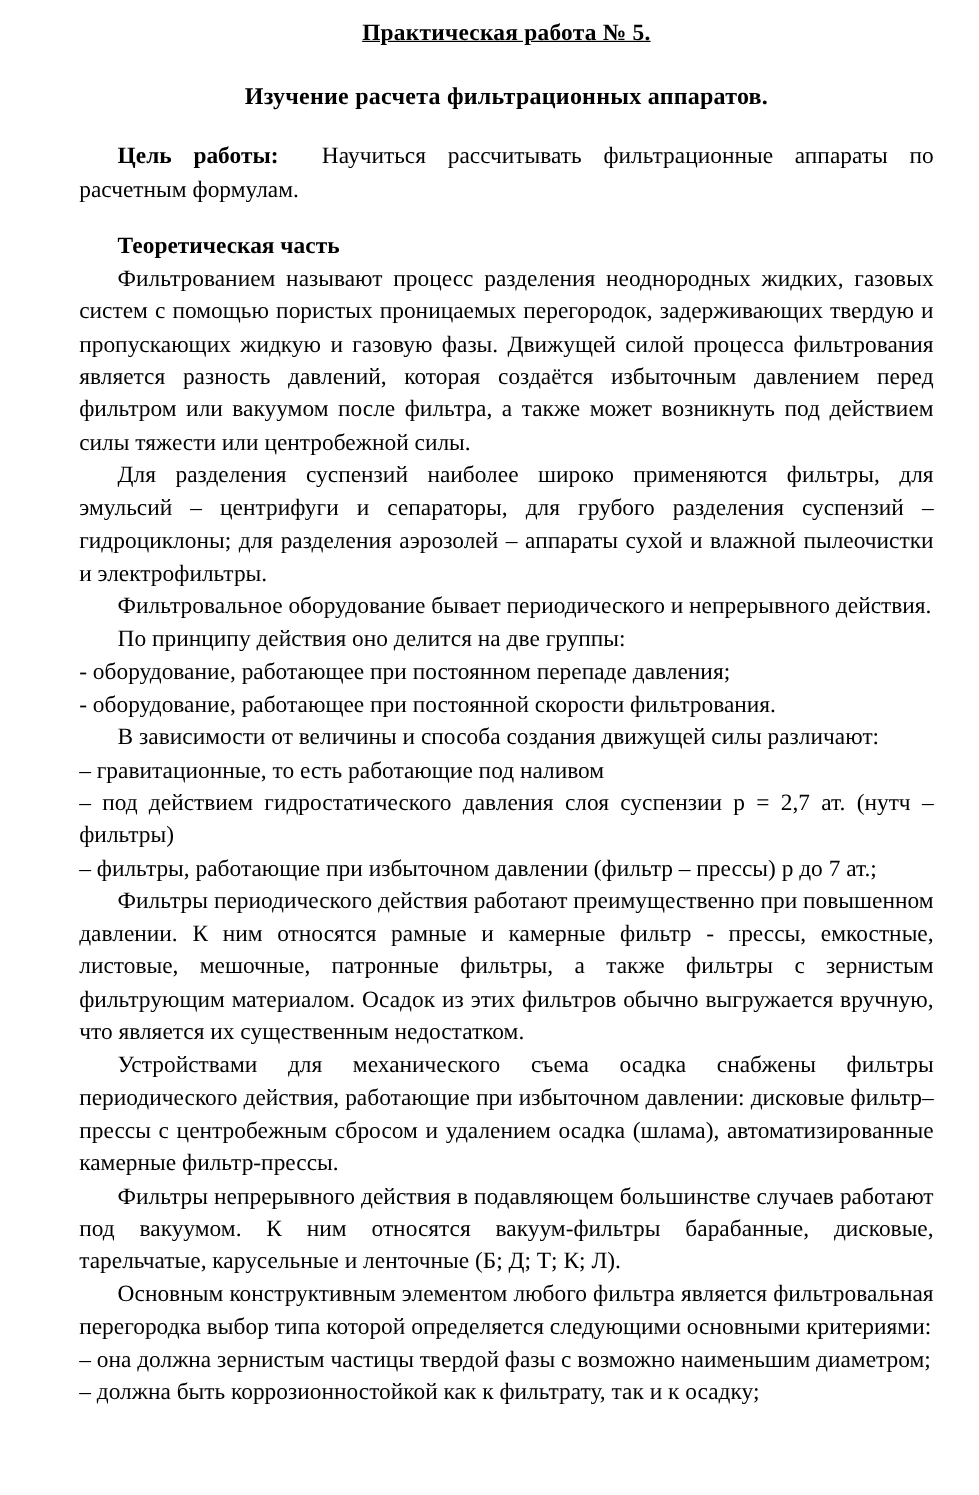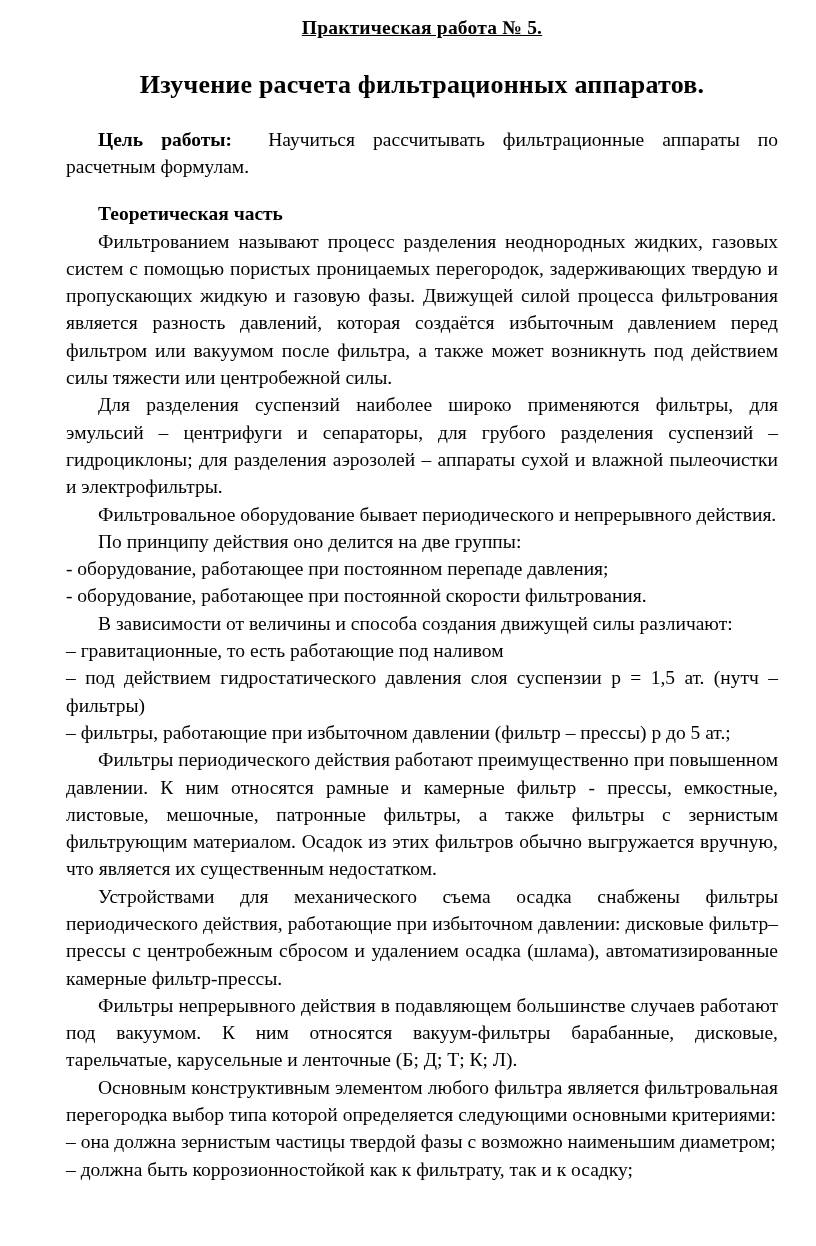--- a/index.html
+++ b/index.html
@@ -28,21 +28,21 @@
   h1.title {
     font-size: 19.5px;
     font-weight: bold;
     text-align: center;
     margin: 0 0 0 0;
     line-height: 1.40;
     letter-spacing: 0.2px;
     text-decoration: underline;
   }
   h2.subtitle {
-    font-size: 26px;
+    font-size: 20px;
     font-weight: bold;
     text-align: center;
     margin: 26px 0 0 0;
     line-height: 1.40;
     letter-spacing: 0.2px;
   }
   p {
     margin: 0;
     text-align: justify;
     text-justify: inter-word;
@@ -78,22 +78,22 @@
     <p class="section-head">Теоретическая часть</p>
 
     <p class="indent">Фильтрованием называют процесс разделения неоднородных жидких, газовых систем с помощью пористых проницаемых перегородок, задерживающих твердую и пропускающих жидкую и газовую фазы. Движущей силой процесса фильтрования является разность давлений, которая создаётся избыточным давлением перед фильтром или вакуумом после фильтра, а также может возникнуть под действием силы тяжести или центробежной силы.</p>
     <p class="indent">Для разделения суспензий наиболее широко применяются фильтры, для эмульсий – центрифуги и сепараторы, для грубого разделения суспензий – гидроциклоны; для разделения аэрозолей – аппараты сухой и влажной пылеочистки и электрофильтры.</p>
     <p class="indent">Фильтровальное оборудование бывает периодического и непрерывного действия.</p>
     <p class="indent">По принципу действия оно делится на две группы:</p>
     <p>- оборудование, работающее при постоянном перепаде давления;</p>
     <p>- оборудование, работающее при постоянной скорости фильтрования.</p>
     <p class="indent">В зависимости от величины и способа создания движущей силы различают:</p>
     <p>– гравитационные, то есть работающие под наливом</p>
-    <p>– под действием гидростатического давления слоя суспензии р = 1,5 ат. (нутч – фильтры)</p>
-    <p>– фильтры, работающие при избыточном давлении (фильтр – прессы) р до 5 ат.;</p>
+    <p>– под действием гидростатического давления слоя суспензии р = 2,7 ат. (нутч – фильтры)</p>
+    <p>– фильтры, работающие при избыточном давлении (фильтр – прессы) р до 7 ат.;</p>
     <p class="indent">Фильтры периодического действия работают преимущественно при повышенном давлении. К ним относятся рамные и камерные фильтр - прессы, емкостные, листовые, мешочные, патронные фильтры, а также фильтры с зернистым фильтрующим материалом. Осадок из этих фильтров обычно выгружается вручную, что является их существенным недостатком.</p>
     <p class="indent">Устройствами для механического съема осадка снабжены фильтры периодического действия, работающие при избыточном давлении: дисковые фильтр–прессы с центробежным сбросом и удалением осадка (шлама), автоматизированные камерные фильтр-прессы.</p>
     <p class="indent">Фильтры непрерывного действия в подавляющем большинстве случаев работают под вакуумом. К ним относятся вакуум-фильтры барабанные, дисковые, тарельчатые, карусельные и ленточные (Б; Д; Т; К; Л).</p>
     <p class="indent">Основным конструктивным элементом любого фильтра является фильтровальная перегородка выбор типа которой определяется следующими основными критериями:</p>
     <p>– она должна зернистым частицы твердой фазы с возможно наименьшим диаметром;</p>
     <p>– должна быть коррозионностойкой как к фильтрату, так и к осадку;</p>
 
   </div>
 </div>
 

